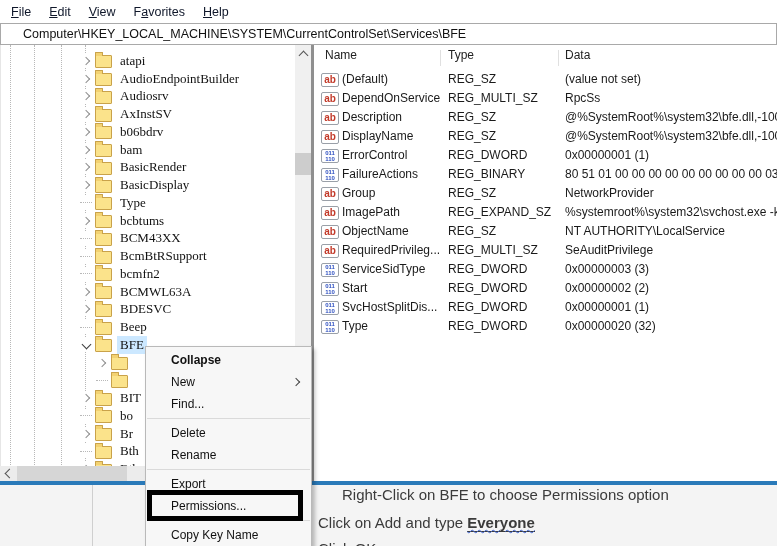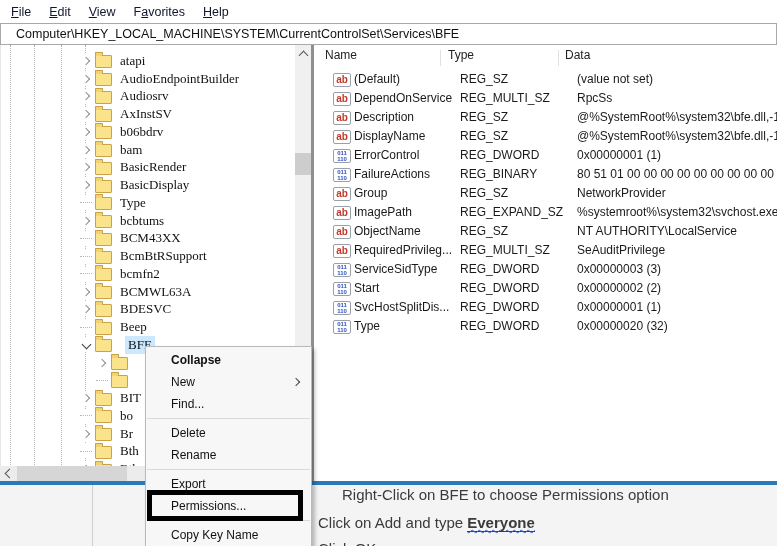--- a/index.html
+++ b/index.html
@@ -8,37 +8,37 @@
 
   
   .menubar{position:absolute;left:0;top:0;width:777px;height:23px;background:#fff;
            display:flex;align-items:center;padding-left:2px;font-size:12.5px;box-sizing:border-box;}
   .menubar .mitem{padding:0 9px;height:22px;line-height:22px;color:#0f172a;cursor:default;}
   .menubar .mitem u{text-decoration:underline;}
 
   
   .addressbar{position:absolute;left:0;top:23px;width:777px;height:22px;box-sizing:border-box;
               border:1px solid #a9a9a9;background:#fff;font-size:12.5px;line-height:20px;
-              padding-left:15px;white-space:nowrap;overflow:hidden;color:#111;}
+              padding-left:22px;white-space:nowrap;overflow:hidden;color:#111;}
 
   
   .treepane{position:absolute;left:0;top:45px;width:295px;height:436px;overflow:hidden;background:#fff;border-left:1px solid #e6e6e6;box-sizing:border-box;}
   .guide{position:absolute;top:0;bottom:0;width:0;border-left:1px dotted #b8b8b8;}
   .tree-rows{position:absolute;left:0;top:7px;right:0;}
   .trow{height:17.75px;display:flex;align-items:center;position:relative;font-size:13px;white-space:nowrap;font-family:Liberation Serif, serif;}
   .trow .arrowbox{width:14px;height:14px;flex:0 0 14px;display:flex;align-items:center;justify-content:center;margin-right:2px;background:#fff;}
   .lvl0 .arrowbox{margin-left:78px;}
   .lvl1 .arrowbox{margin-left:94px;}
   .chev{display:inline-block;width:5px;height:5px;border-right:1px solid #8f8f8f;border-bottom:1px solid #8f8f8f;transform:rotate(-45deg);}
   .chev.expanded{width:6px;height:6px;border-color:#3d3d3d;transform:rotate(45deg);}
   .stub{width:12px;border-top:1px dotted #b8b8b8;height:0;}
   .folder{position:relative;width:15px;height:11px;background:#fbe38b;border:1px solid #c9a24a;border-radius:1px;flex:0 0 15px;margin-right:5px;margin-top:2px;}
   .folder::before{content:"";position:absolute;left:-1px;top:-4px;width:6px;height:3px;background:#f3d272;border:1px solid #c9a24a;border-bottom:none;border-radius:1px 1px 0 0;}
   .tlabel{padding:1px 3px;color:#111;}
-  .trow.selected .tlabel{background:#cce8ff;margin-left:8px;}
+  .trow.selected .tlabel{background:#cce8ff;}
 
   
   .vscroll{position:absolute;left:295px;top:45px;width:16px;height:421px;background:#f0f0f0;}
   .vscroll .sarrow{position:absolute;left:0;top:0;width:16px;height:17px;display:flex;align-items:center;justify-content:center;}
   .vthumb{position:absolute;left:0;top:108px;width:16px;height:22px;background:#cdcdcd;}
   .chev-up{display:inline-block;width:6px;height:6px;border-left:1px solid #555;border-top:1px solid #555;transform:rotate(45deg);margin-top:3px;}
   .chev-left{display:inline-block;width:6px;height:6px;border-left:1px solid #555;border-top:1px solid #555;transform:rotate(-45deg);margin-left:3px;}
   
   .hscroll{position:absolute;left:0;top:466px;width:311px;height:15px;background:#ececec;}
   .hscroll .sarrow{position:absolute;left:0;top:0;width:16px;height:15px;display:flex;align-items:center;justify-content:center;}
@@ -46,21 +46,21 @@
 
   .splitter{position:absolute;left:311px;top:45px;width:3px;height:436px;background:#8f8f8f;}
 
   
   .valuespane{position:absolute;left:314px;top:45px;width:463px;height:436px;background:#fff;overflow:hidden;}
   .vheader{position:absolute;top:3px;left:0;right:0;height:20px;font-size:12px;color:#222;}
   .vheader .h-name{position:absolute;left:11px;}
   .vheader .h-type{position:absolute;left:134px;}
   .vheader .h-data{position:absolute;left:251px;}
   .hsep{position:absolute;top:2px;width:1px;height:16px;background:#e0e0e0;}
-  .vrows{position:absolute;left:0;top:25px;right:0;padding-left:12px;}
+  .vrows{position:absolute;left:0;top:25px;right:0;}
   .vrow{position:relative;height:19px;font-size:12px;white-space:nowrap;}
   .vrow .vname{position:absolute;left:28px;top:2px;}
   .vrow .vtype{position:absolute;left:134px;top:2px;}
   .vrow .vdata{position:absolute;left:251px;top:2px;width:600px;overflow:hidden;}
   .icon-str{position:absolute;left:7px;top:3px;width:16px;height:12px;border:1px solid #9aa0a8;background:#fff;border-radius:2px;
             color:#c23a2a;font-weight:bold;font-size:10px;line-height:11px;text-align:center;font-family:"Liberation Sans",sans-serif;}
   .icon-bin{position:absolute;left:7px;top:3px;width:16px;height:12px;border:1px solid #9aa0a8;background:#fff;border-radius:2px;
             color:#2d4fc0;font-weight:bold;font-size:6px;line-height:6px;text-align:center;letter-spacing:0;}
   .icon-bin span{display:block;height:6px;}
 

